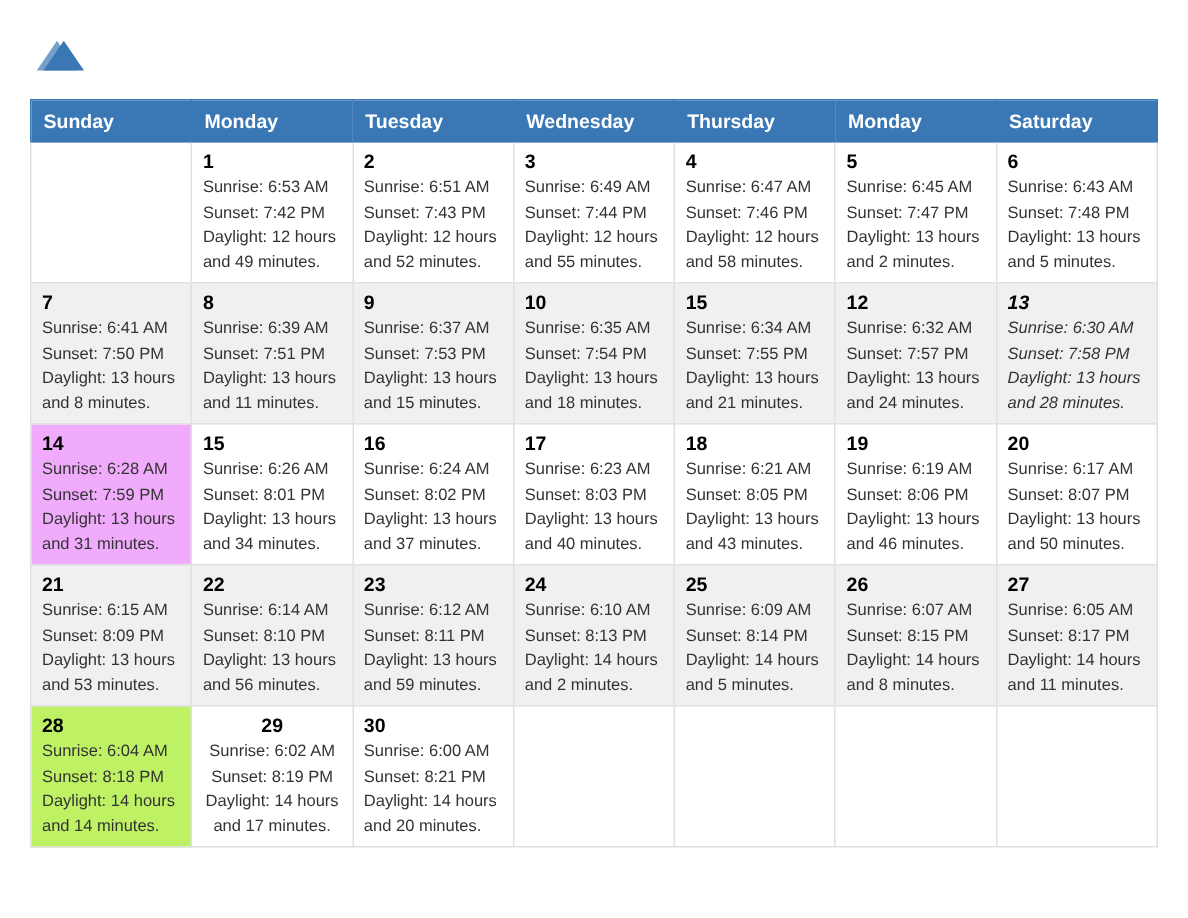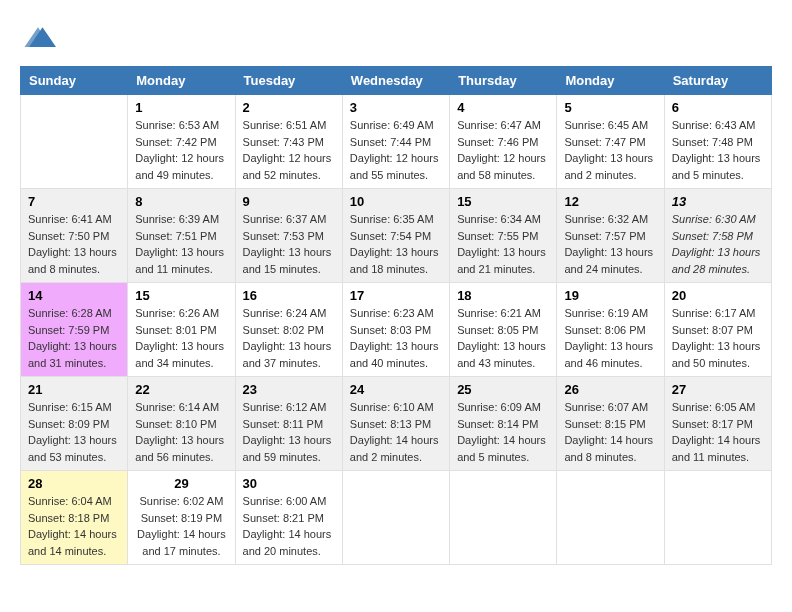--- a/index.html
+++ b/index.html
@@ -233,21 +233,21 @@
         <td style="background: rgb(240, 240, 240); margin-left: 12px;">
           <span class="day-number">26</span>
           <div class="day-detail">Sunrise: 6:07 AM<br>Sunset: 8:15 PM<br>Daylight: 14 hours and 8 minutes.</div>
         </td>
         <td style="background: rgb(240, 240, 240);">
           <span class="day-number">27</span>
           <div class="day-detail">Sunrise: 6:05 AM<br>Sunset: 8:17 PM<br>Daylight: 14 hours and 11 minutes.</div>
         </td>
       </tr>
       <tr>
-        <td style="background: #fef9c3;">
+        <td style="background: #bef264;">
           <span class="day-number">28</span>
           <div class="day-detail">Sunrise: 6:04 AM<br>Sunset: 8:18 PM<br>Daylight: 14 hours and 14 minutes.</div>
         </td>
         <td style="background: rgb(255, 255, 255); text-align: center;">
           <span class="day-number">29</span>
           <div class="day-detail">Sunrise: 6:02 AM<br>Sunset: 8:19 PM<br>Daylight: 14 hours and 17 minutes.</div>
         </td>
         <td style="background: rgb(255, 255, 255);">
           <span class="day-number">30</span>
           <div class="day-detail">Sunrise: 6:00 AM<br>Sunset: 8:21 PM<br>Daylight: 14 hours and 20 minutes.</div>

